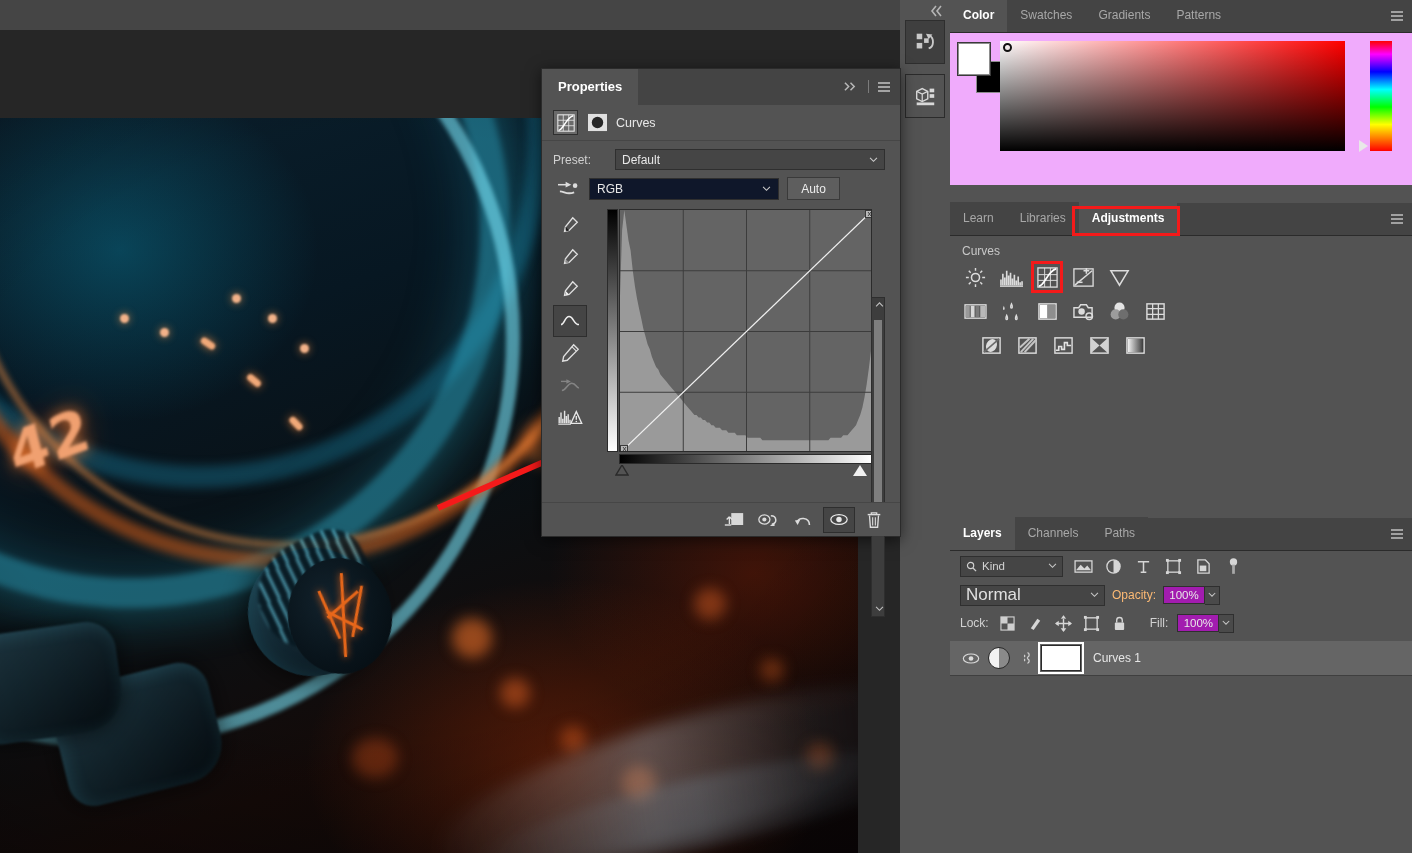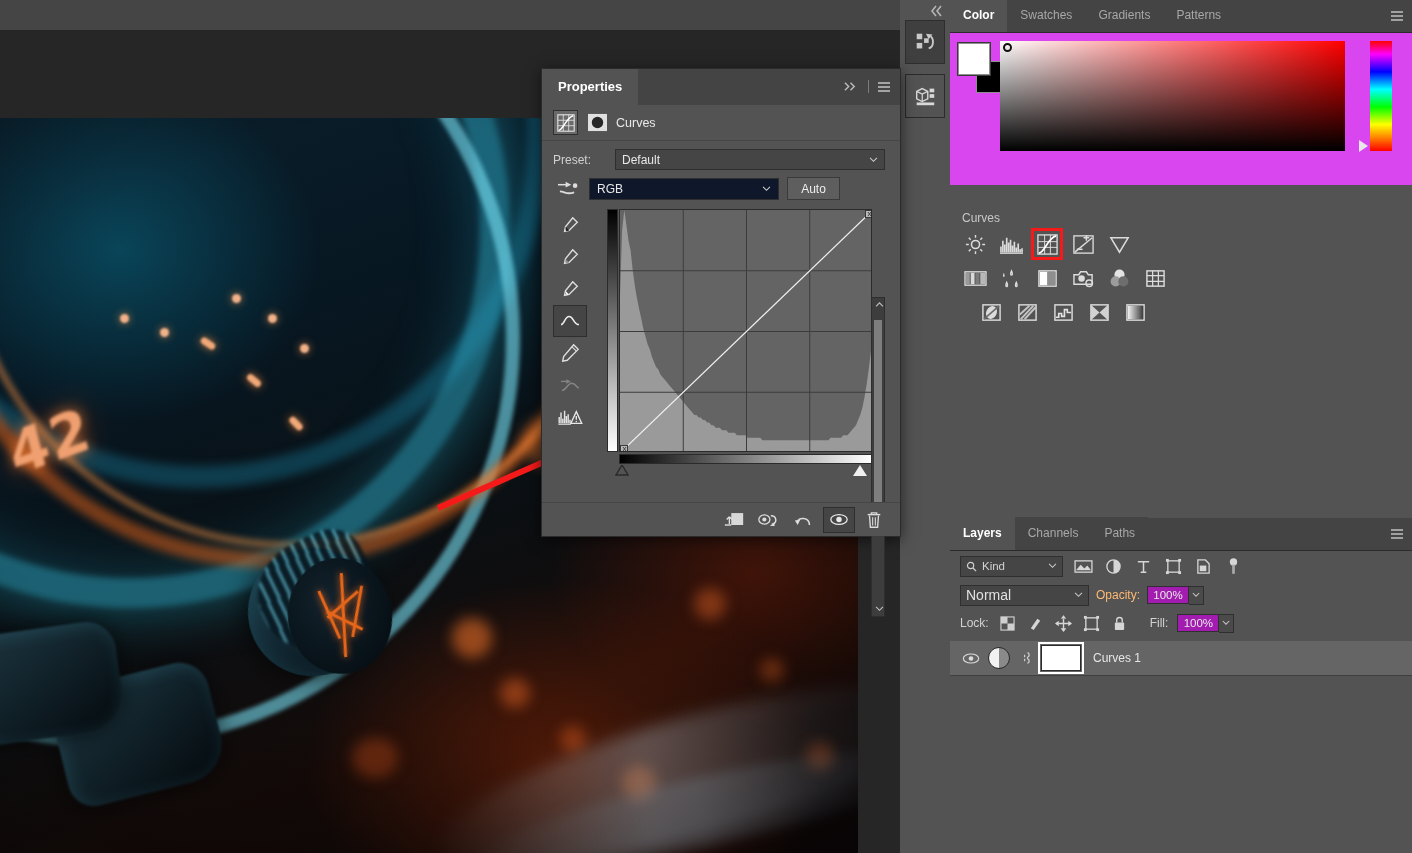--- a/index.html
+++ b/index.html
@@ -169,21 +169,21 @@
     border-bottom:1px solid #2b2b2b; position:relative;
   }
   .ptab {
     padding:0 13px; height:33px; line-height:33px; font-size:12px;
     color:#a8a8a8; background:#444444; white-space:nowrap;
   }
   .ptab.active { color:#ffffff; background:#535353; font-weight:bold; }
   .ptab-menu { position:absolute; right:8px; top:10px; width:14px; height:12px; }
 
   
-  #color-panel { position:relative; height:185px; background:#d946ef; }
+  #color-panel { position:relative; height:185px; background:#f0abfc; }
   #color-body { position:relative; height:150px; }
   #swatches-fgbg { position:absolute; left:8px; top:10px; width:52px; height:48px; }
   #fg-swatch { position:absolute; left:0; top:0; width:32px; height:32px; background:#ffffff; border:1px solid #8d8d8d; box-shadow:0 0 0 1px #3a3a3a; }
   #bg-swatch { position:absolute; left:18px; top:18px; width:32px; height:32px; background:#000000; border:1px solid #8d8d8d; }
   #color-field {
     position:absolute; left:50px; top:8px; width:345px; height:110px;
     background:
       linear-gradient(to bottom, rgba(0,0,0,0) 0%, rgba(0,0,0,1) 100%),
       linear-gradient(to right, #ffffff 0%, #ff0000 100%);
   }
@@ -215,22 +215,22 @@
   
   #layers-panel { position:absolute; left:0; top:518px; width:462px; height:335px; background:#535353; }
   #layers-toolbar { display:flex; align-items:center; height:30px; padding:0 10px; gap:10px; }
   #kind-select {
     width:103px; height:21px; background:#454545; border:1px solid #2f2f2f;
     display:flex; align-items:center; gap:5px; padding:0 5px; font-size:11.5px; color:#d2d2d2;
   }
   .flt-ico { width:20px; height:20px; display:flex; align-items:center; justify-content:center; }
   #blend-row { display:flex; align-items:center; height:28px; padding:0 10px; gap:7px; }
   #blend-select {
-    width:129px; height:21px; background:#454545; border:1px solid #2f2f2f;
-    display:flex; align-items:center; justify-content:space-between; padding:0 5px; font-size:14px; color:#e0e0e0;
+    width:145px; height:21px; background:#454545; border:1px solid #2f2f2f;
+    display:flex; align-items:center; justify-content:space-between; padding:0 5px; font-size:17px; color:#e0e0e0;
   }
   .num-field {
     height:18px; min-width:42px; background:#a21caf; border:1px solid #2f2f2f;
     display:flex; align-items:center; justify-content:center; font-size:11.5px; color:#e8e8e8; padding:0 4px;
   }
   .num-spin { width:15px; height:19px; background:#4a4a4a; border:1px solid #2f2f2f; border-left:none; display:flex; align-items:center; justify-content:center; }
   #lock-row { display:flex; align-items:center; height:28px; padding:0 10px; gap:9px; }
   .lock-ico { width:19px; height:19px; display:flex; align-items:center; justify-content:center; }
   #layer-list { margin-top:4px; }
   .layer-row {
@@ -446,20 +446,31 @@
         </div>
         <div id="color-field">
           <div id="color-field-cursor"></div>
         </div>
         <div id="hue-strip"></div>
         <div id="hue-marker"></div>
       </div>
     </div>
 
     <div id="adjust-panel">
+      <div class="panel-tabs">
+        <div class="ptab">Learn</div>
+        <div class="ptab">Libraries</div>
+        <div class="ptab active">Adjustments</div>
+        <div class="ptab-menu">
+          <svg viewBox="0 0 14 12" width="14" height="12">
+            <path d="M1 2 H13 M1 6 H13 M1 10 H13" stroke="#c0c0c0" stroke-width="1.4"></path>
+          </svg>
+        </div>
+        <div id="adjust-tab-highlight"></div>
+      </div>
 
       <div id="adj-label">Curves</div>
 
       <div id="adj-grid">
         <div class="adj-row">
           <div class="adj-ico">
             <svg viewBox="0 0 24 24" width="23" height="23">
               <circle cx="12" cy="12" r="4.2" fill="none" stroke="#dcdcdc" stroke-width="1.6"></circle>
               <path d="M12 2 V5 M12 19 V22 M2 12 H5 M19 12 H22 M5 5 L7 7 M17 17 L19 19 M19 5 L17 7 M7 17 L5 19" stroke="#dcdcdc" stroke-width="1.5"></path>
             </svg>

